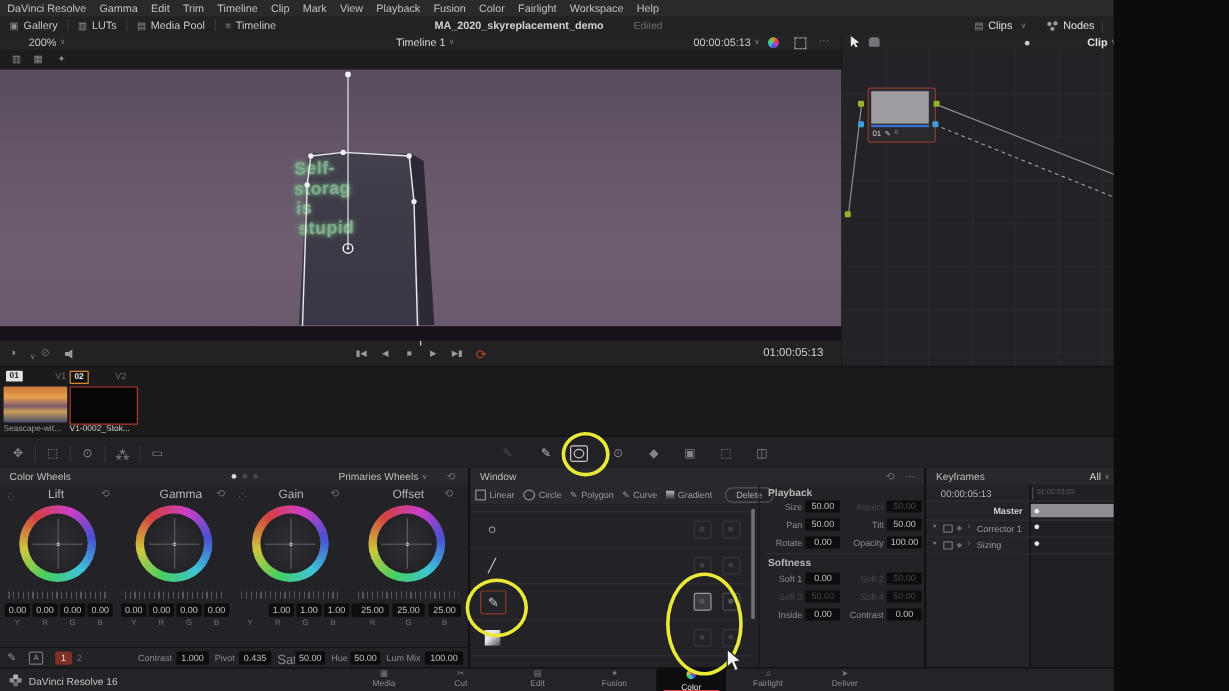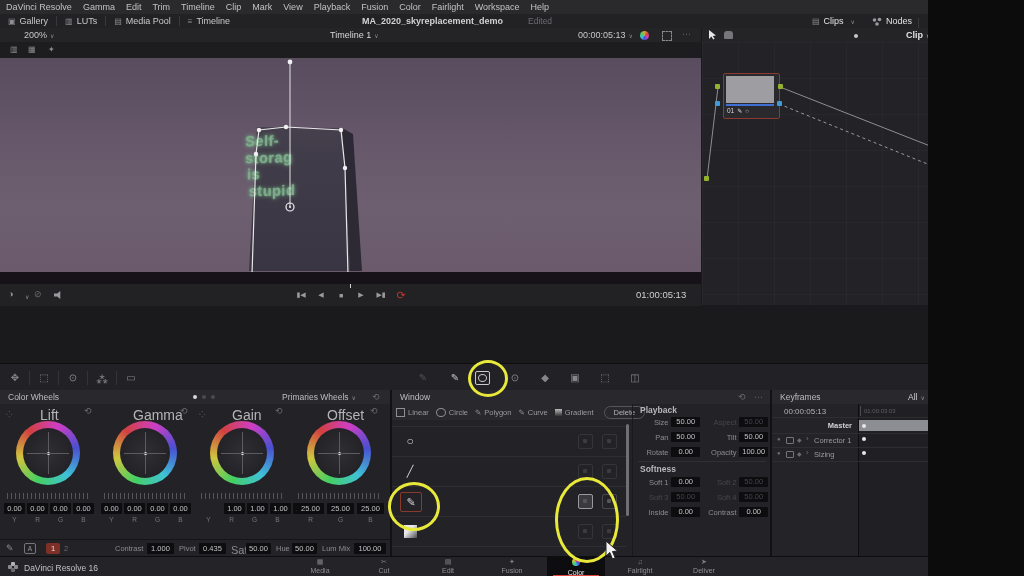--- a/index.html
+++ b/index.html
@@ -53,21 +53,21 @@
   .vb{display:inline-block;background:#0d0d0f;border-radius:1px;color:#c2c2c4;font-size:7.5px;text-align:center;height:11px;line-height:11px;}
   .chl{font-size:6.5px;color:#76767a;text-align:center;}
   .wheel{position:absolute;width:64px;height:64px;border-radius:50%;
      background:conic-gradient(from -40deg,#d24040,#cf3ec4,#4a50d2,#3fc3d6,#45cf62,#cfc63e,#d24040);}
   .wheel-in{position:absolute;left:7px;top:7px;width:50px;height:50px;border-radius:50%;
      background:radial-gradient(circle,#303034 0%,#232327 70%);}
   .wheel-in:before{content:"";position:absolute;left:50%;top:4px;bottom:4px;width:1px;background:#5b5b60;}
   .wheel-in:after{content:"";position:absolute;top:50%;left:4px;right:4px;height:1px;background:#5b5b60;}
   .wdot{position:absolute;left:50%;top:50%;width:3px;height:3px;margin:-1.5px;border-radius:50%;background:#e8e8e8;}
   .ticks{position:absolute;height:6px;width:84px;background:repeating-linear-gradient(90deg,#55555a 0 1px,transparent 1px 4px);}
-  .wlabel{font-size:14px;color:#b5b5b8;}
+  .wlabel{font-size:10px;color:#b5b5b8;}
   
   .wrow{position:absolute;left:392px;width:234px;height:30px;border-bottom:1px solid #2e2e33;}
   .shape-ic{position:absolute;left:8px;top:6px;width:20px;height:18px;display:flex;align-items:center;justify-content:center;color:#cfcfd2;font-size:11px;}
   .rowic{position:absolute;top:8px;width:13px;height:13px;border:1px solid #47474c;border-radius:2px;}
   .rowic:after{content:"";position:absolute;left:3.5px;top:3.5px;width:4px;height:4px;background:#55555a;border-radius:1px;}
   
   .tf-row{position:absolute;left:638px;width:130px;height:12px;display:flex;align-items:center;}
   .tf-lbl{width:31px;text-align:right;font-size:7.5px;color:#8b8b8f;margin-right:3px;}
   .tf-box{width:29px;height:10px;background:#0d0d0f;border-radius:1px;font-size:7.5px;text-align:center;line-height:10px;color:#c2c2c4;}
   .tf-lbl.dis{color:#46464a;}
@@ -258,20 +258,30 @@
     </div>
     <span class="conn g" style="left:13px;top:42px;"></span>
     <span class="conn b" style="left:13px;top:59px;"></span>
     <span class="conn g" style="left:76px;top:42px;"></span>
     <span class="conn b" style="left:75px;top:59px;"></span>
     <span class="conn g" style="left:2px;top:134px;"></span>
     <span class="conn g" style="left:311px;top:134px;"></span>
     <span class="conn b" style="left:311px;top:154px;"></span>
   </div>
 
+  <div id="tl-strip" class="abs">
+    <span class="clip-badge abs" style="left:5px;top:3px;background:#e2e2e4;color:#18181a;">01</span>
+    <span class="abs dim" style="left:46px;top:3px;font-size:7.5px;">V1</span>
+    <div class="thumb" style="left:3px;width:53px;background:linear-gradient(180deg,#c8783a 0%,#e8a050 30%,#7a5a6a 55%,#caa05a 70%,#4a4a6a 100%);"></div>
+    <span class="clip-name" style="left:3px;">Seascape-wit...</span>
+    <span class="clip-badge abs" style="left:58px;top:3px;background:#141416;color:#e8e8ea;border:1px solid #d9882b;">02</span>
+    <span class="abs dim" style="left:96px;top:3px;font-size:7.5px;">V2</span>
+    <div class="thumb" style="left:58px;width:55px;background:#060606;border:1px solid #b8382c;"></div>
+    <span class="clip-name" style="left:58px;color:#d2d2d4;">V1-0002_Stok...</span>
+  </div>
 
   <div id="toolbar" class="abs f">
     <span class="tool" style="margin-left:4px;">✥</span>
       <span class="tdiv"></span>
     <span class="tool">⬚</span>
       <span class="tdiv"></span>
     <span class="tool">⊙</span>
       <span class="tdiv"></span>
     <span class="tool">⁂</span>
       <span class="tdiv"></span>

